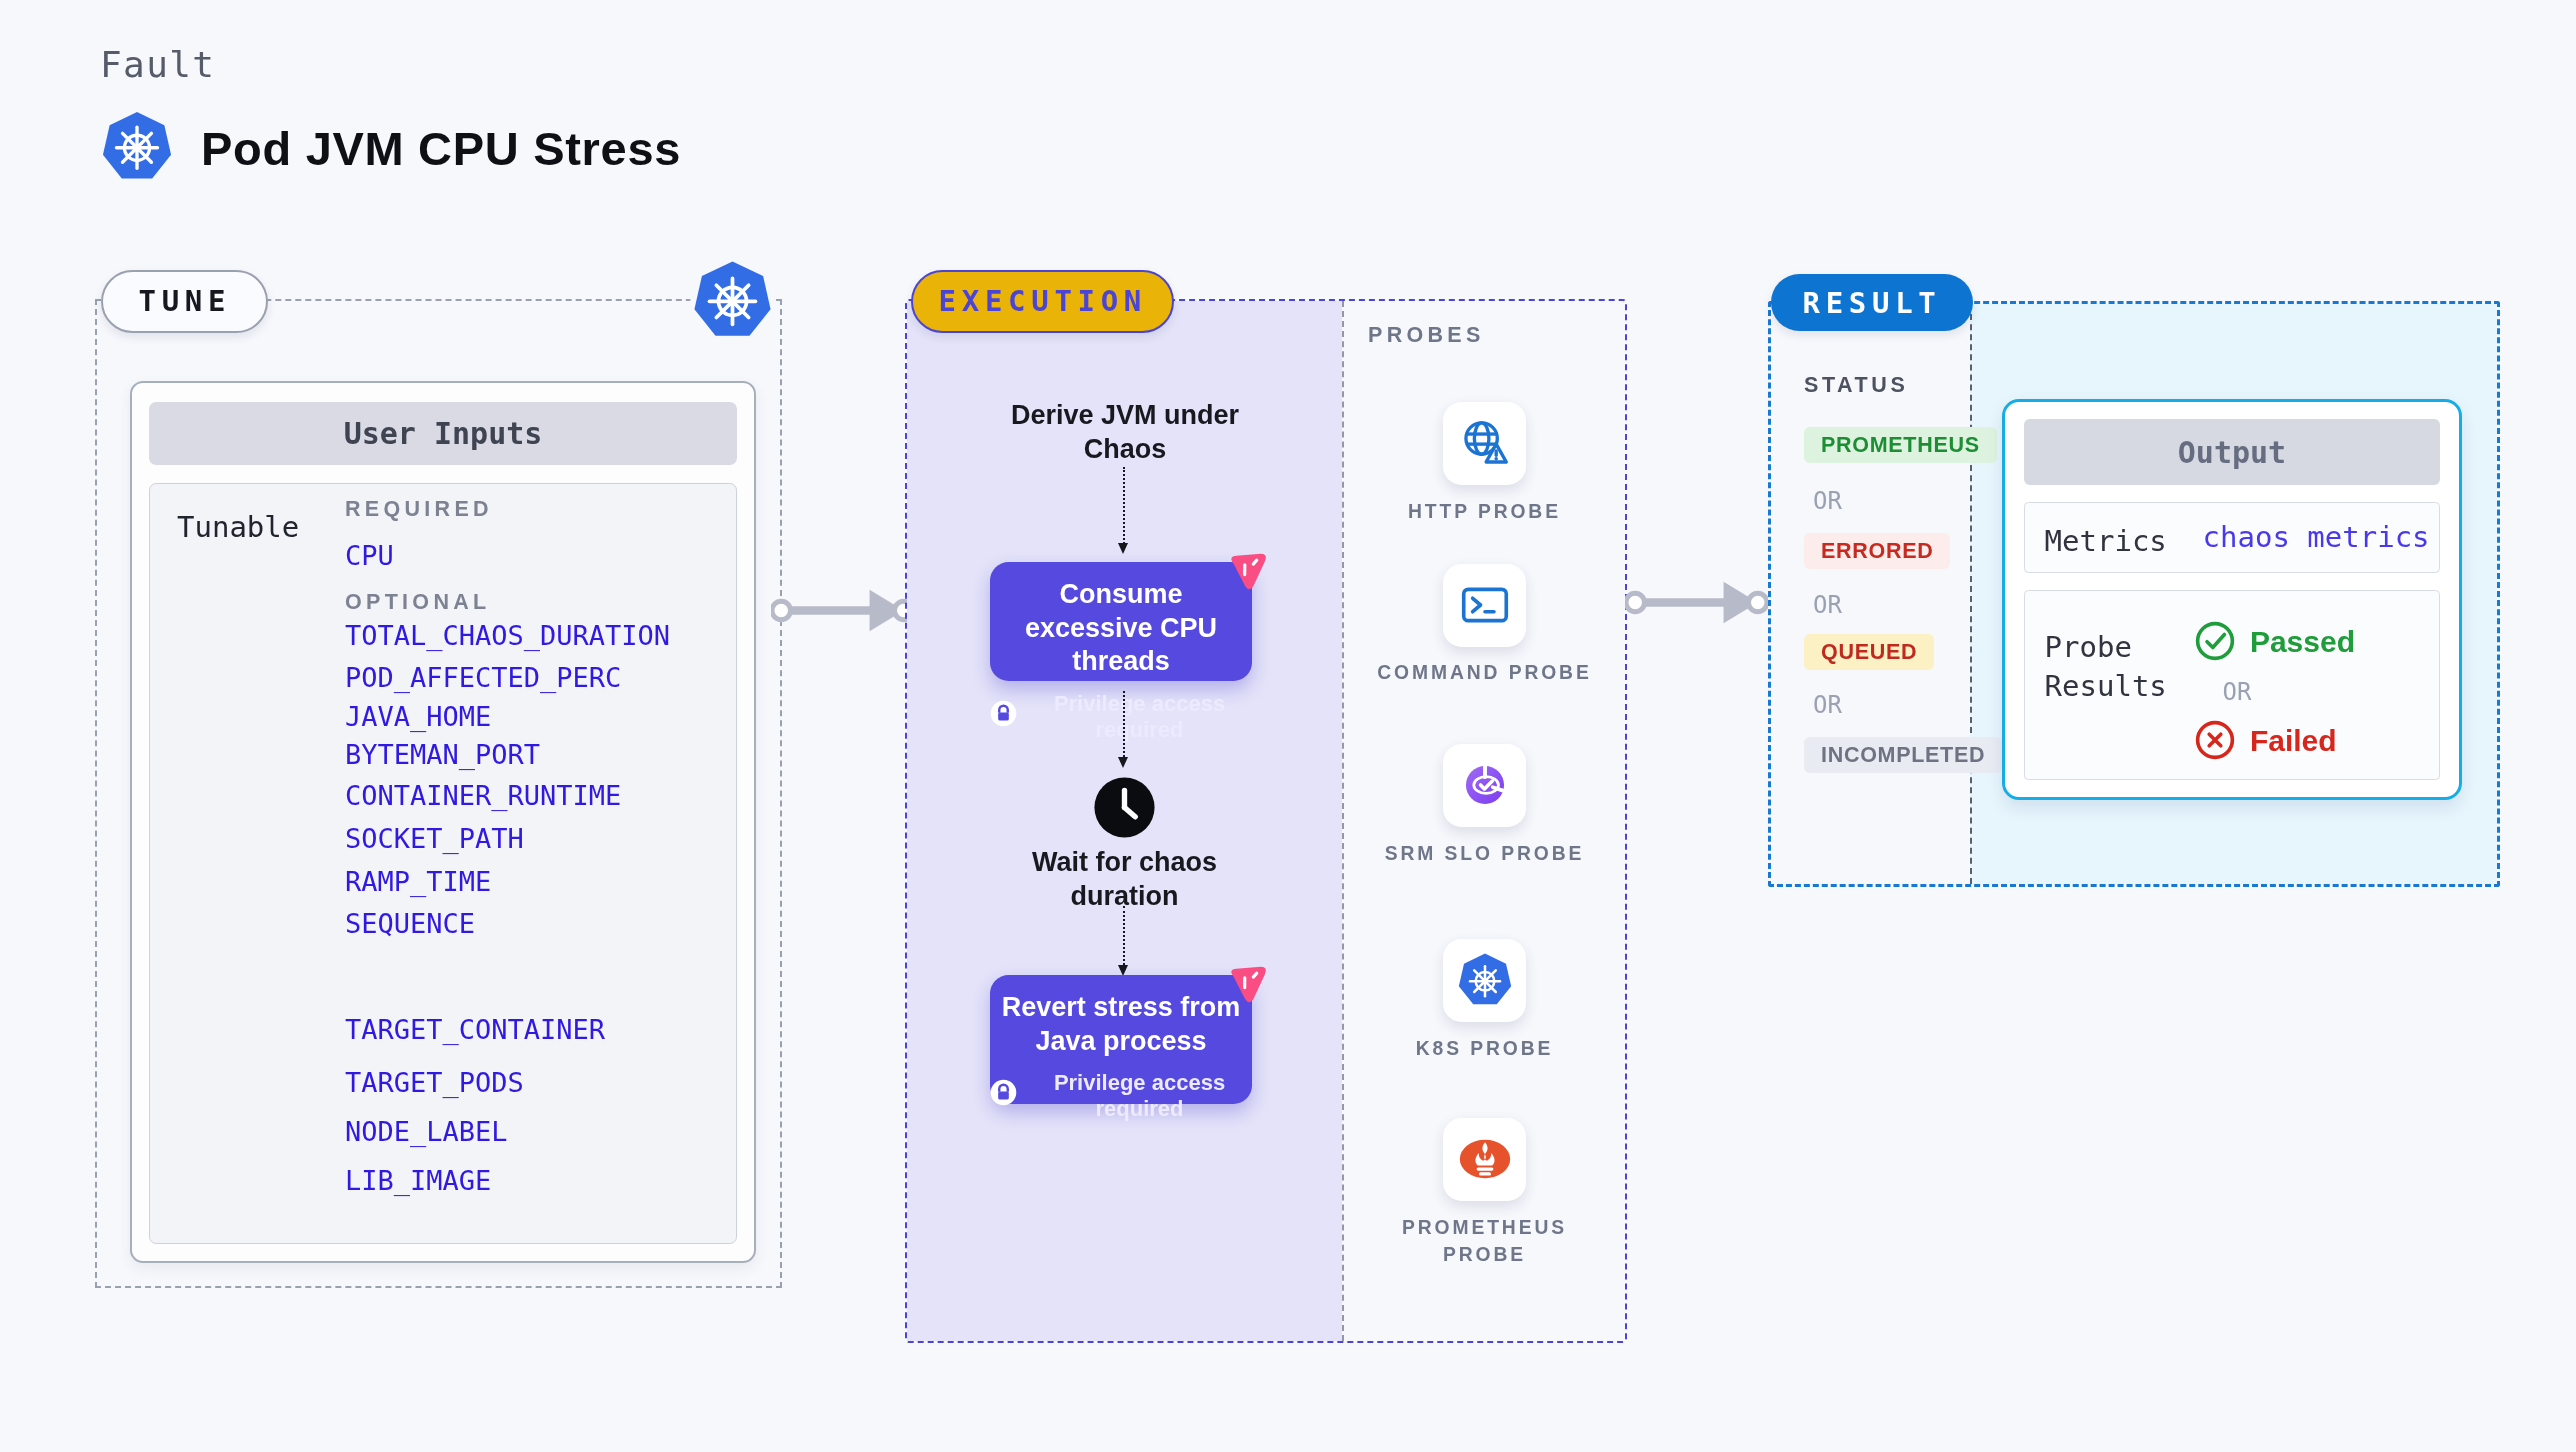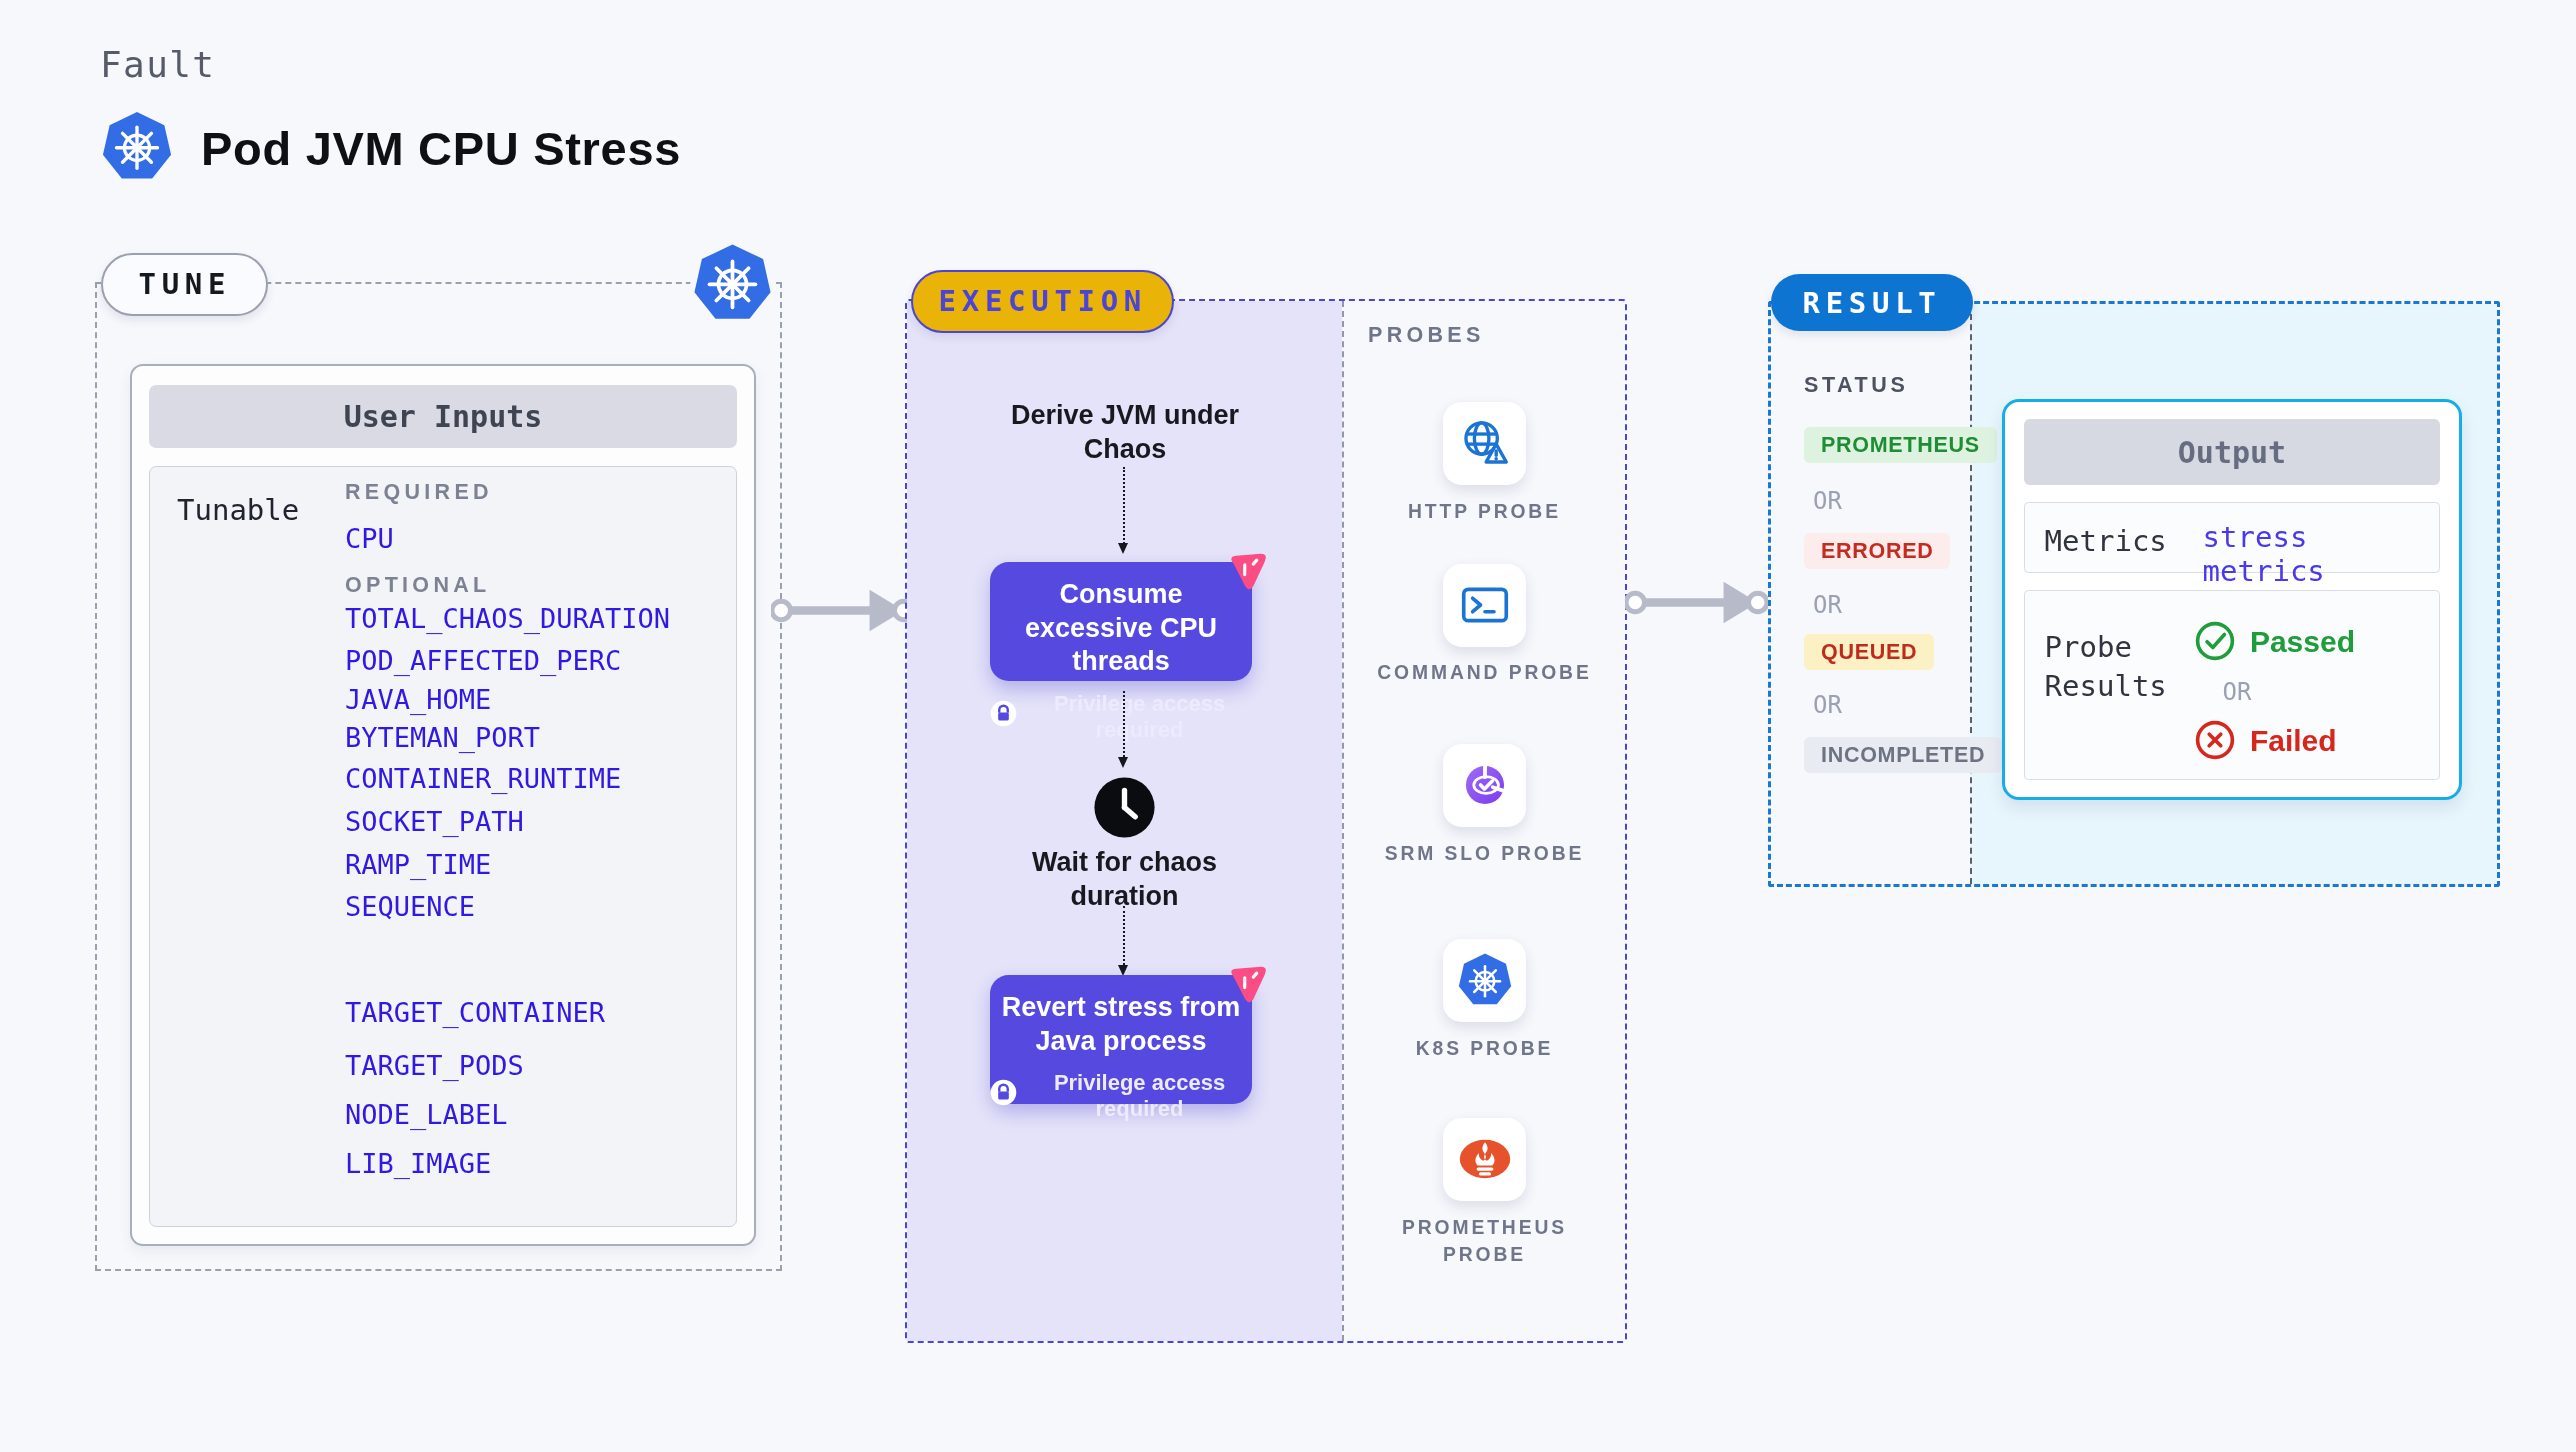--- a/index.html
+++ b/index.html
@@ -15,21 +15,21 @@
 
   
   .pill{position:absolute;display:flex;align-items:center;justify-content:center;border-radius:34px;
         font-family:"DejaVu Sans Mono",monospace;font-weight:700;font-size:29px;letter-spacing:5.7px;
         box-shadow:0 4.3px 10px rgba(30,40,90,.10);}
   .pill-tune{left:4.3px;top:-31.5px;width:163px;height:59px;background:#fafbfe;border:2.9px solid #9aa1ae;color:#15181f;}
   .pill-exec{left:4.3px;top:-31.5px;width:259px;height:59px;background:#eab308;border:2.9px solid #4a44d8;color:#4a44d8;}
   .pill-result{left:0px;top:-30px;width:202px;height:57px;background:#0e74d1;border:none;color:#ffffff;}
 
   
-  .region-tune{left:95px;top:282px;width:683px;height:985px;border:2.9px dashed #9aa1ae;text-decoration:underline;}
+  .region-tune{left:95px;top:299px;width:683px;height:985px;border:2.9px dashed #9aa1ae;text-decoration:underline;}
   .ui-card{position:absolute;left:33px;top:80px;width:622px;height:878px;background:#fdfdfe;
            border:2.9px solid #a7afbb;border-radius:13px;box-shadow:0 5.7px 14.3px rgba(40,50,80,.07);}
   .ui-header{position:absolute;left:17px;right:17px;top:18.6px;height:63px;background:#d9dae4;border-radius:7.2px;
              display:flex;align-items:center;justify-content:center;font-size:30px;font-weight:600;color:#3f4452;}
   .ui-list{position:absolute;left:17px;right:17px;top:100px;bottom:17px;background:#f3f4f8;
            border:1.4px solid #cdd1dc;border-radius:7.2px;}
   .tunable{position:absolute;left:27px;top:26px;font-size:29px;color:#20242e;}
   .grp-label{position:absolute;left:195px;font-size:21.5px;font-weight:700;letter-spacing:4.3px;color:#7c8292;}
   .param{position:absolute;left:195px;font-size:27px;color:#3019e2;font-weight:500;}
 
@@ -345,21 +345,21 @@
     <div class="or mono" style="top:287px;">OR</div>
     <div class="badge st-queued" style="top:330px;">QUEUED</div>
     <div class="or mono" style="top:387px;">OR</div>
     <div class="badge st-incompleted" style="top:433px;">INCOMPLETED</div>
 
     <div class="output-card">
       <div class="out-header mono">Output</div>
 
       <div class="out-row row-metrics">
         <div class="out-lbl mono" style="top:18.6px;">Metrics</div>
-        <div class="metrics-val mono">stress metrics</div>
+        <div class="metrics-val mono">chaos metrics</div>
       </div>
 
       <div class="out-row row-probe">
         <div class="out-lbl mono" style="top:37px;width:143px;">Probe Results</div>
 
         <div class="res-line" style="top:29px;">
           <span>
             <svg width="42" height="42" viewBox="0 0 58 58">
               <circle cx="29" cy="29" r="24" fill="none" stroke="#1f9d3a" stroke-width="5"></circle>
               <path d="M18 30 L26 38 L42 20" fill="none" stroke="#1f9d3a" stroke-width="5" stroke-linecap="round" stroke-linejoin="round"></path>

